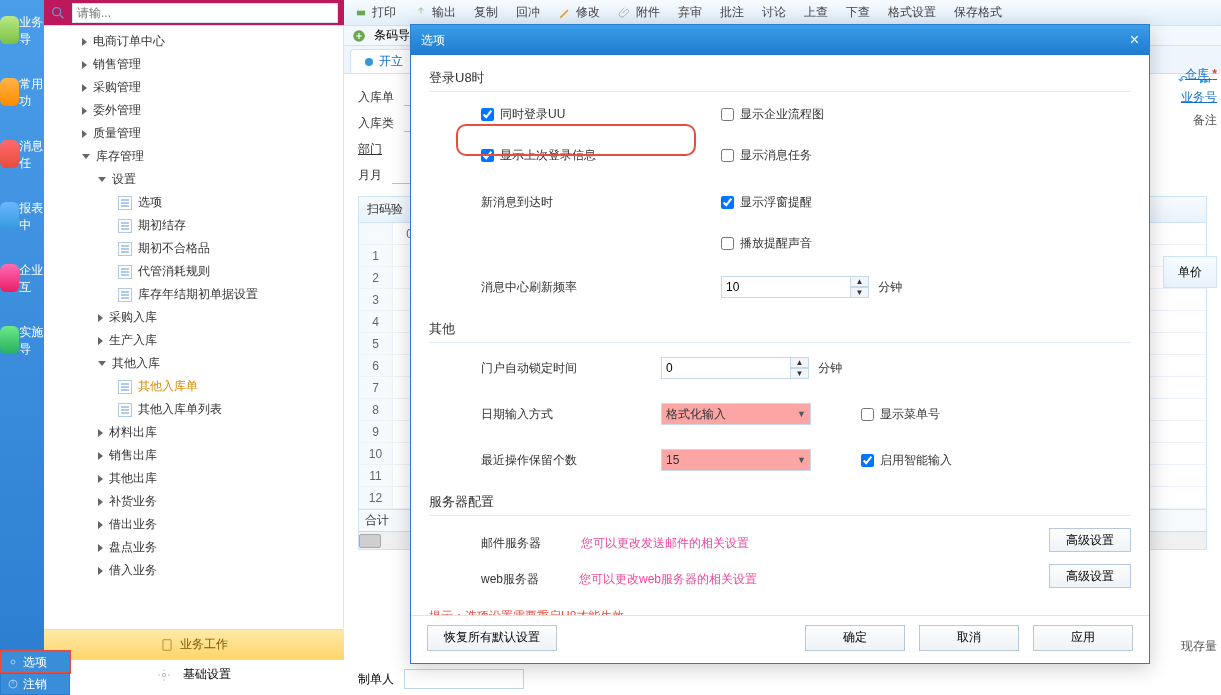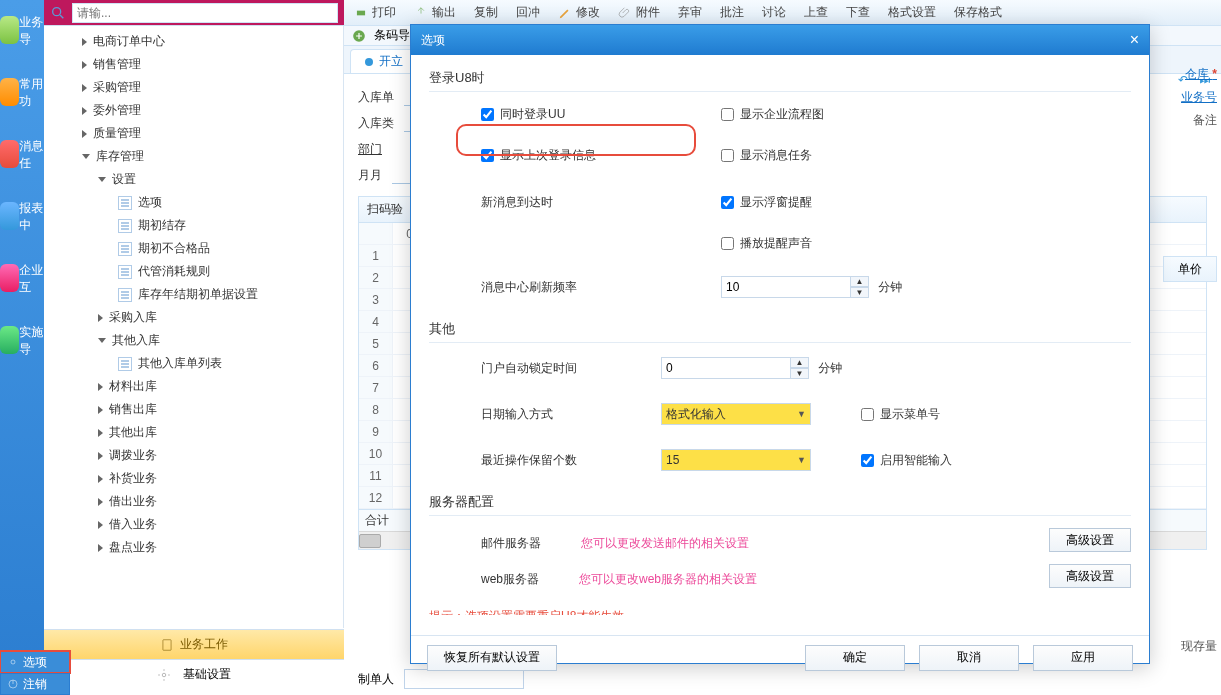--- a/index.html
+++ b/index.html
@@ -70,32 +70,32 @@
 .sec-grid { display:grid; grid-template-columns:240px 1fr; row-gap:24px; align-items:center; padding:8px 0 8px 52px; }
 .chk { display:flex; align-items:center; gap:6px; }
 .chk input { width:13px; height:13px; }
 .highlight-box { position:absolute; border:2px solid #e74c3c; border-radius:10px; pointer-events:none; }
 .hb1 { left:456px; top:124px; width:240px; height:32px; }
 .lbl { color:#333; }
 .spin { display:inline-flex; }
 .spin input { width:130px; height:22px; border:1px solid #c8d8e9; padding:0 4px; }
 .spin .btns { width:18px; display:flex; flex-direction:column; }
 .spin .btns span { flex:1; border:1px solid #c8d8e9; border-left:none; display:flex; align-items:center; justify-content:center; font-size:8px; background:#f2f6fb; cursor:pointer; }
-.combo { width:150px; height:22px; border:1px solid #c8d8e9; display:flex; align-items:center; justify-content:space-between; padding:0 4px; background:#fde047; cursor:pointer; }
+.combo { width:150px; height:22px; border:1px solid #c8d8e9; display:flex; align-items:center; justify-content:space-between; padding:0 4px; background:#fca5a5; cursor:pointer; }
 .combo .arr { font-size:9px; color:#555; }
 .srv-row { display:flex; align-items:flex-end; gap:40px; padding:6px 0 6px 52px; }
 .srv-row .desc { color:#ec4899; flex:1; }
 .adv-btn { width:82px; height:24px; border:1px solid #b9c9da; background:linear-gradient(#fdfdfd,#eef3f8); cursor:pointer; }
 .tip { color:#e74c3c; margin-top:10px; margin-left:0; }
-.modal-footer { height:44px; border-top:1px solid #d8e5f2; display:flex; align-items:center; padding:0 16px; gap:14px;margin-top:20px; }
+.modal-footer { height:44px; border-top:1px solid #d8e5f2; display:flex; align-items:center; padding:0 16px; gap:14px; }
 .modal-footer .spacer { flex:1; }
 .mbtn { width:100px; height:26px; border:1px solid #b9c9da; background:linear-gradient(#fdfdfd,#eef3f8); cursor:pointer; }
 .mbtn.primary { width:130px; }
 .close-x { cursor:pointer; font-size:16px; }
-.pricehead { position:absolute; right:4px; top:256px; width:54px; height:26px; border:1px solid #cfe3f5; background:linear-gradient(#f6fbff,#e9f3fc); display:flex; align-items:center; justify-content:center; }
+.pricehead { position:absolute; right:4px; top:256px; width:54px; height:32px; border:1px solid #cfe3f5; background:linear-gradient(#f6fbff,#e9f3fc); display:flex; align-items:center; justify-content:center; }
 .stock-lbl { position:absolute; right:4px; bottom:40px; color:#555; }
 </style>
 </head>
 <body>
 
 <div class="leftbar" id="leftbar">
     <div class="leftbar-item">
       <div class="leftbar-icon ic-biz"></div>
       <span>业务导</span>
     </div>
@@ -176,58 +176,62 @@
     </div>
     <div class="tree-row ind2">
       <span class="leaf-ic"></span>
       <span>库存年结期初单据设置</span>
     </div>
     <div class="tree-row ind1">
       <span class="tri right"></span>
       <span>采购入库</span>
     </div>
     <div class="tree-row ind1">
+      <span class="tri right"></span>
+      <span>生产入库</span>
+    </div>
+    <div class="tree-row ind1">
       <span class="tri down"></span>
       <span>其他入库</span>
     </div>
+    <div class="tree-row ind2 sel">
+      <span class="leaf-ic"></span>
+      <span>其他入库单</span>
+    </div>
     <div class="tree-row ind2">
       <span class="leaf-ic"></span>
       <span>其他入库单列表</span>
     </div>
     <div class="tree-row ind1">
       <span class="tri right"></span>
       <span>材料出库</span>
     </div>
     <div class="tree-row ind1">
       <span class="tri right"></span>
       <span>销售出库</span>
     </div>
     <div class="tree-row ind1">
       <span class="tri right"></span>
       <span>其他出库</span>
     </div>
     <div class="tree-row ind1">
       <span class="tri right"></span>
-      <span>调拨业务</span>
-    </div>
-    <div class="tree-row ind1">
-      <span class="tri right"></span>
       <span>补货业务</span>
     </div>
     <div class="tree-row ind1">
       <span class="tri right"></span>
       <span>借出业务</span>
     </div>
     <div class="tree-row ind1">
       <span class="tri right"></span>
+      <span>盘点业务</span>
+    </div>
+    <div class="tree-row ind1">
+      <span class="tri right"></span>
       <span>借入业务</span>
-    </div>
-    <div class="tree-row ind1">
-      <span class="tri right"></span>
-      <span>盘点业务</span>
     </div>
   </div>
 
 <div class="bottom-tabs">
   <div class="row">
     <div class="btab active">
       <svg class="ic" viewBox="0 0 24 24" fill="#7a5a00">
           <rect x="5" y="3" width="14" height="18" rx="1" fill="none" stroke="#7a5a00"></rect>
         </svg>
       <span>业务工作</span>

